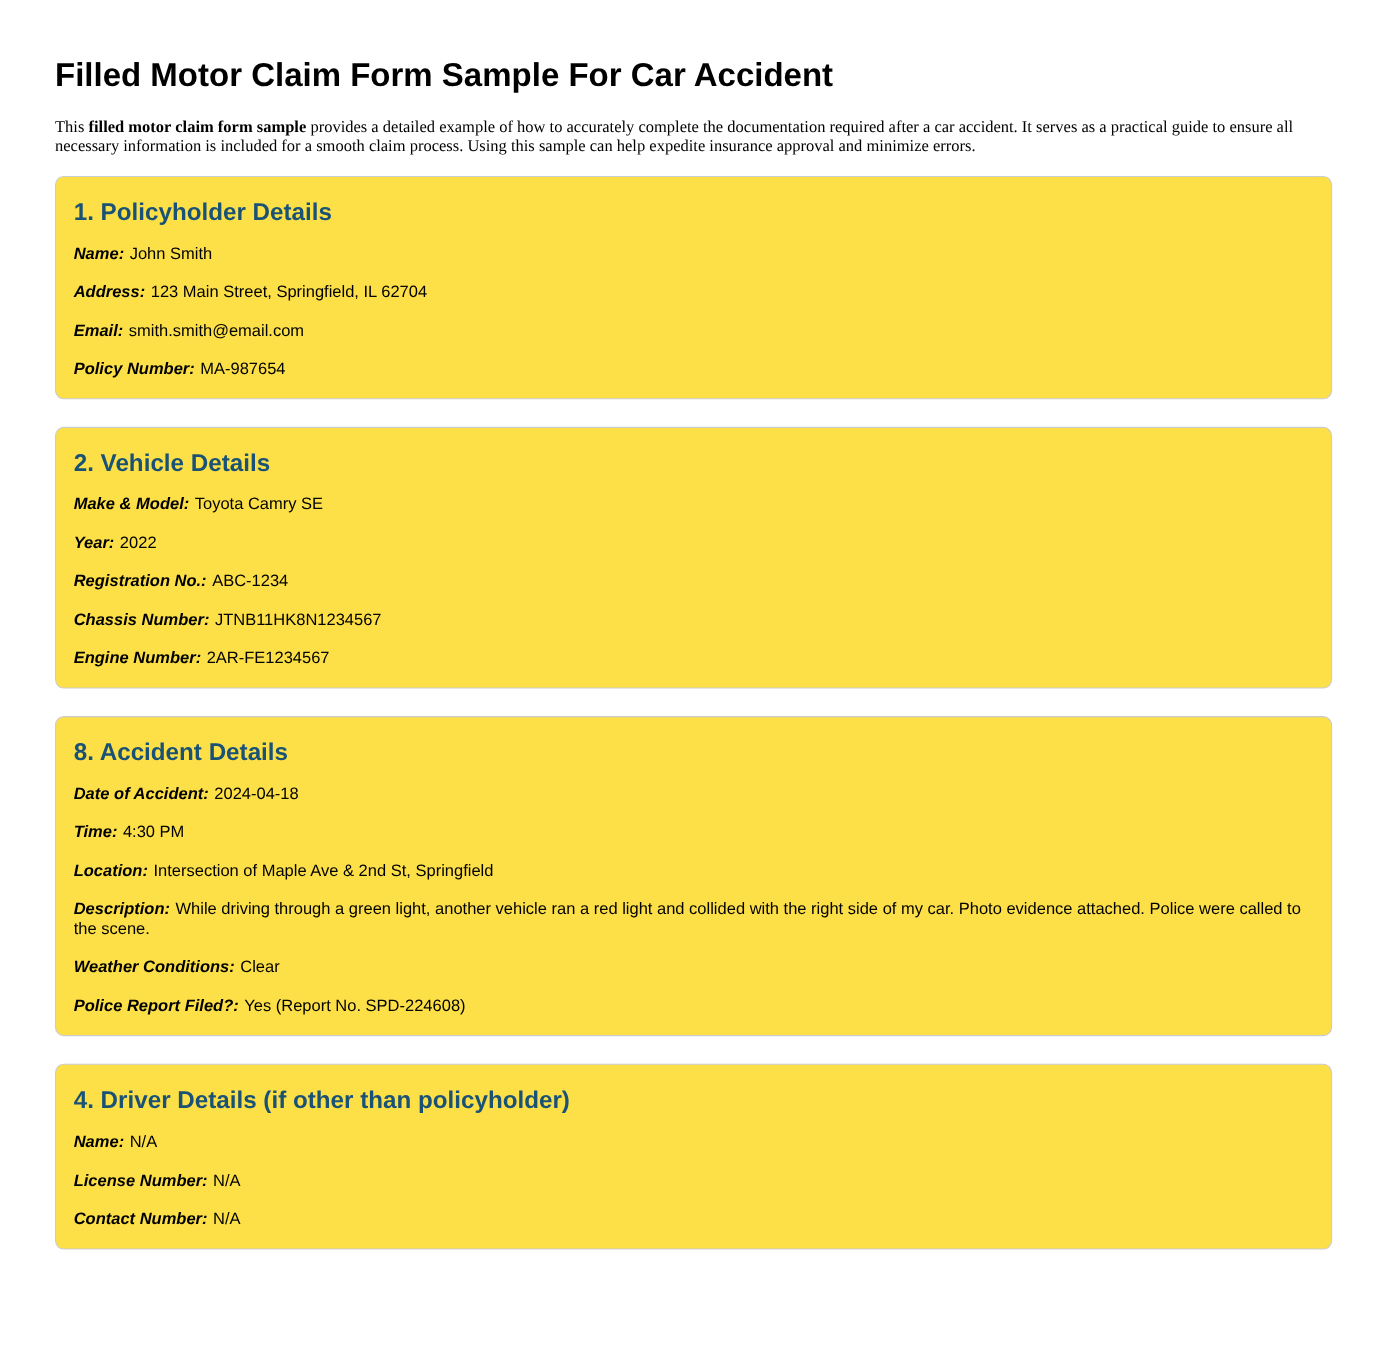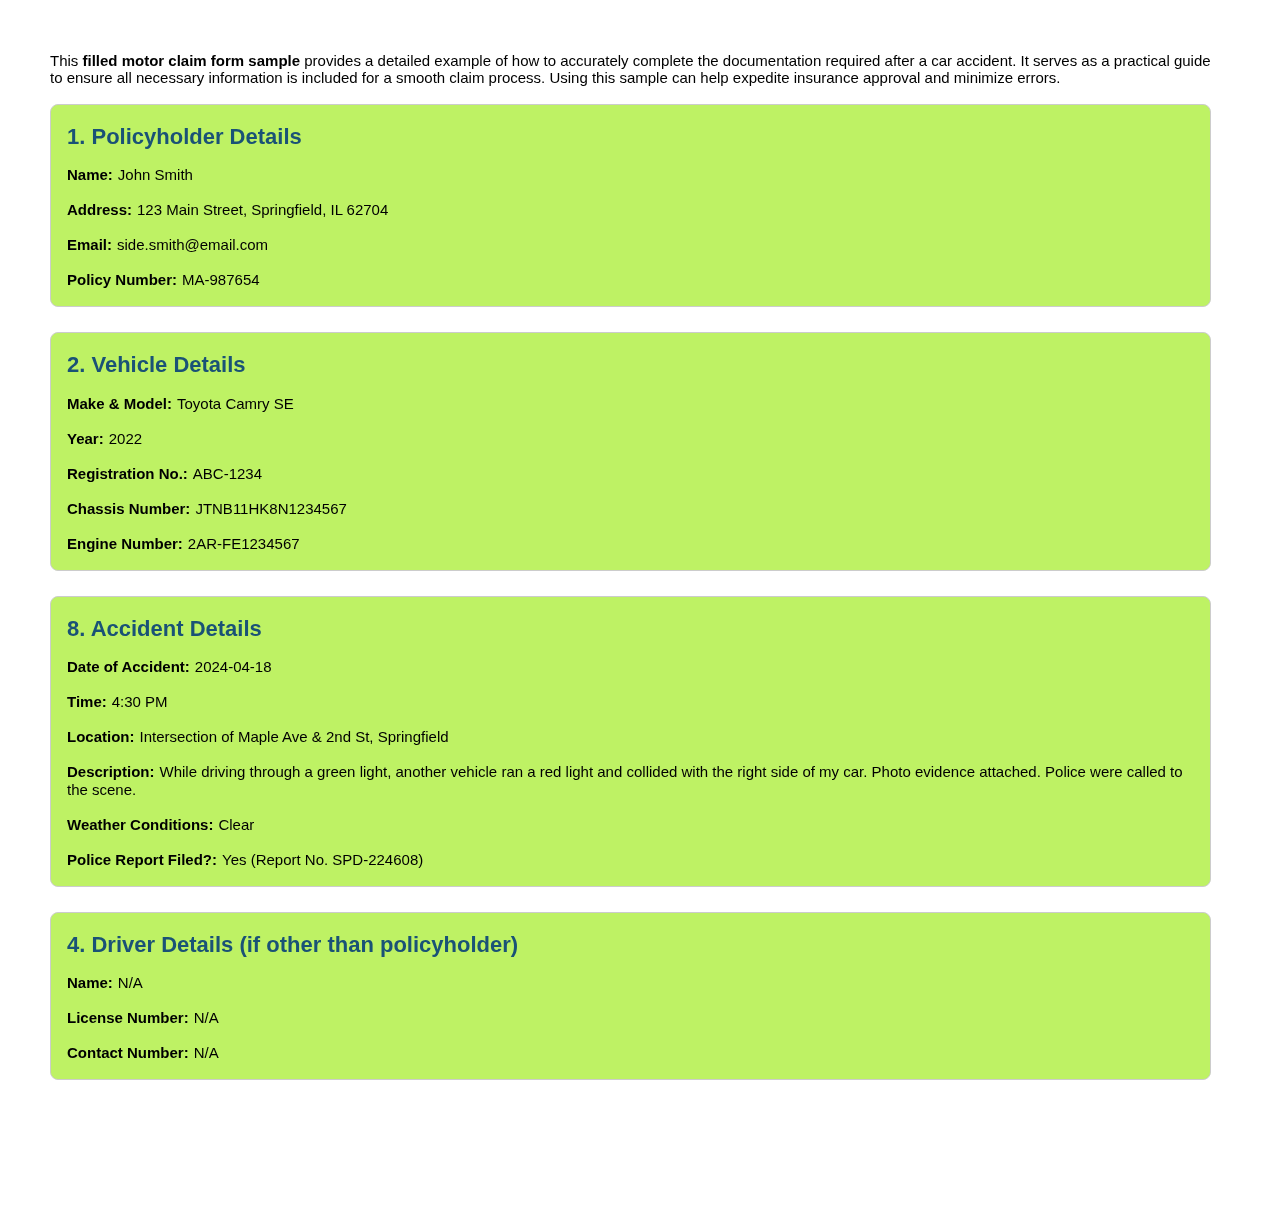--- a/index.html
+++ b/index.html
@@ -21,60 +21,63 @@
     font-size: 30px;
     line-height: 1.15;
     font-weight: bold;
     margin: 0 0 21px 0;
     color: #000000;
   }
   p.intro {
     font-size: 15px;
     line-height: 17px;
     margin: 0 0 18px 0;
+    font-family: Liberation Serif, serif;
   }
   p.intro .bold-seg { font-weight: bold; }
   .card {
     border: 1px solid #cccccc;
     border-radius: 8px;
     padding: 2px 16px 14px 16px;
     margin: 16px 0 25px 0;
-    background: #bef264;
+    background: #fde047;
   }
   .card h2.section-title {
     color: #1a5276;
     font-size: 22px;
     line-height: 1.15;
     font-weight: bold;
     margin: 17px 0 5px 0;
   }
   .card p.field {
     font-size: 15px;
     line-height: 18px;
     margin: 17px 0;
   }
   .card p.field:last-child { margin-bottom: 3px; }
   .card p.field .field-label {
     font-weight: bold;
     margin-right: 5px;
+    font-style: italic;
   }
 </style>
 </head>
 <body>
 
 <div class="page">
 
+  <h1 class="page-title">Filled Motor Claim Form Sample For Car Accident</h1>
 
   <p class="intro"><span>This </span><span class="bold-seg">filled motor claim form sample</span><span> provides a detailed example of how to accurately complete the documentation required after a car accident. It serves as a practical guide to ensure all necessary information is included for a smooth claim process. Using this sample can help expedite insurance approval and minimize errors.</span></p>
 
   <div class="card">
     <h2 class="section-title">1. Policyholder Details</h2>
     <p class="field"><span class="field-label">Name:</span><span class="field-value">John Smith</span></p>
     <p class="field"><span class="field-label">Address:</span><span class="field-value">123 Main Street, Springfield, IL 62704</span></p>
-    <p class="field"><span class="field-label">Email:</span><span class="field-value">side.smith@email.com</span></p>
+    <p class="field"><span class="field-label">Email:</span><span class="field-value">smith.smith@email.com</span></p>
     <p class="field"><span class="field-label">Policy Number:</span><span class="field-value">MA-987654</span></p>
   </div>
 
   <div class="card">
     <h2 class="section-title">2. Vehicle Details</h2>
     <p class="field"><span class="field-label">Make &amp; Model:</span><span class="field-value">Toyota Camry SE</span></p>
     <p class="field"><span class="field-label">Year:</span><span class="field-value">2022</span></p>
     <p class="field"><span class="field-label">Registration No.:</span><span class="field-value">ABC-1234</span></p>
     <p class="field"><span class="field-label">Chassis Number:</span><span class="field-value">JTNB11HK8N1234567</span></p>
     <p class="field"><span class="field-label">Engine Number:</span><span class="field-value">2AR-FE1234567</span></p>

